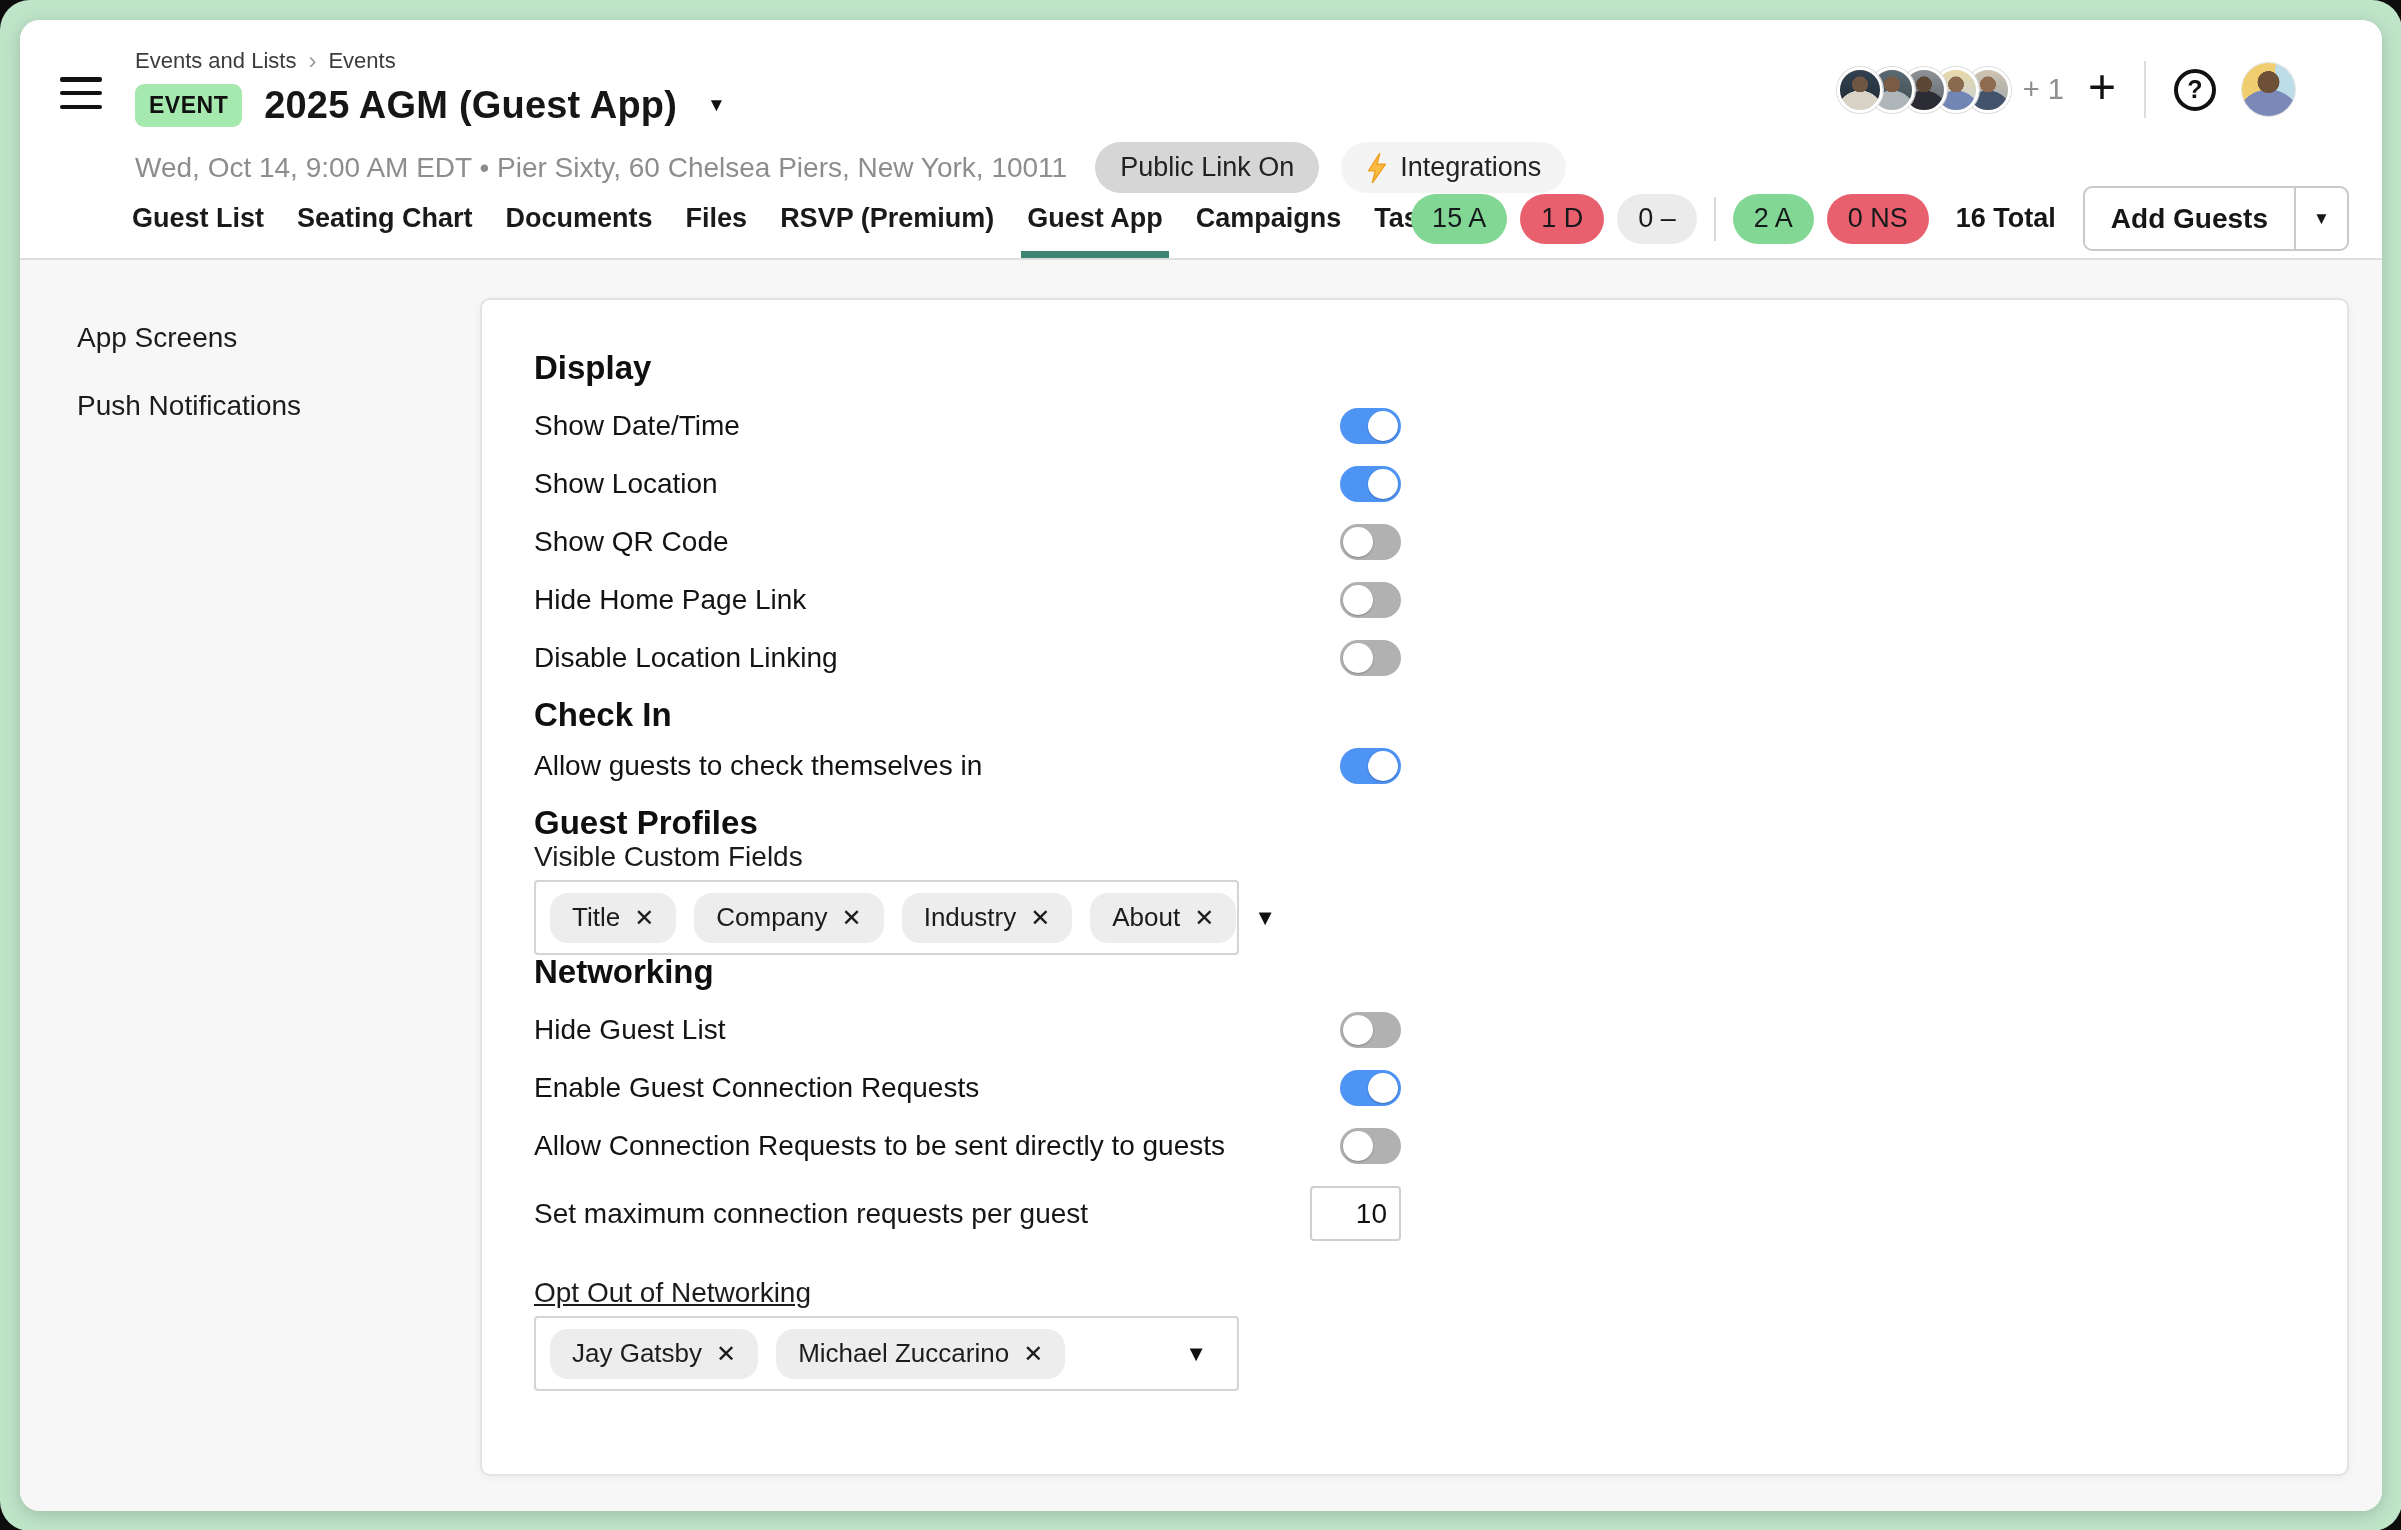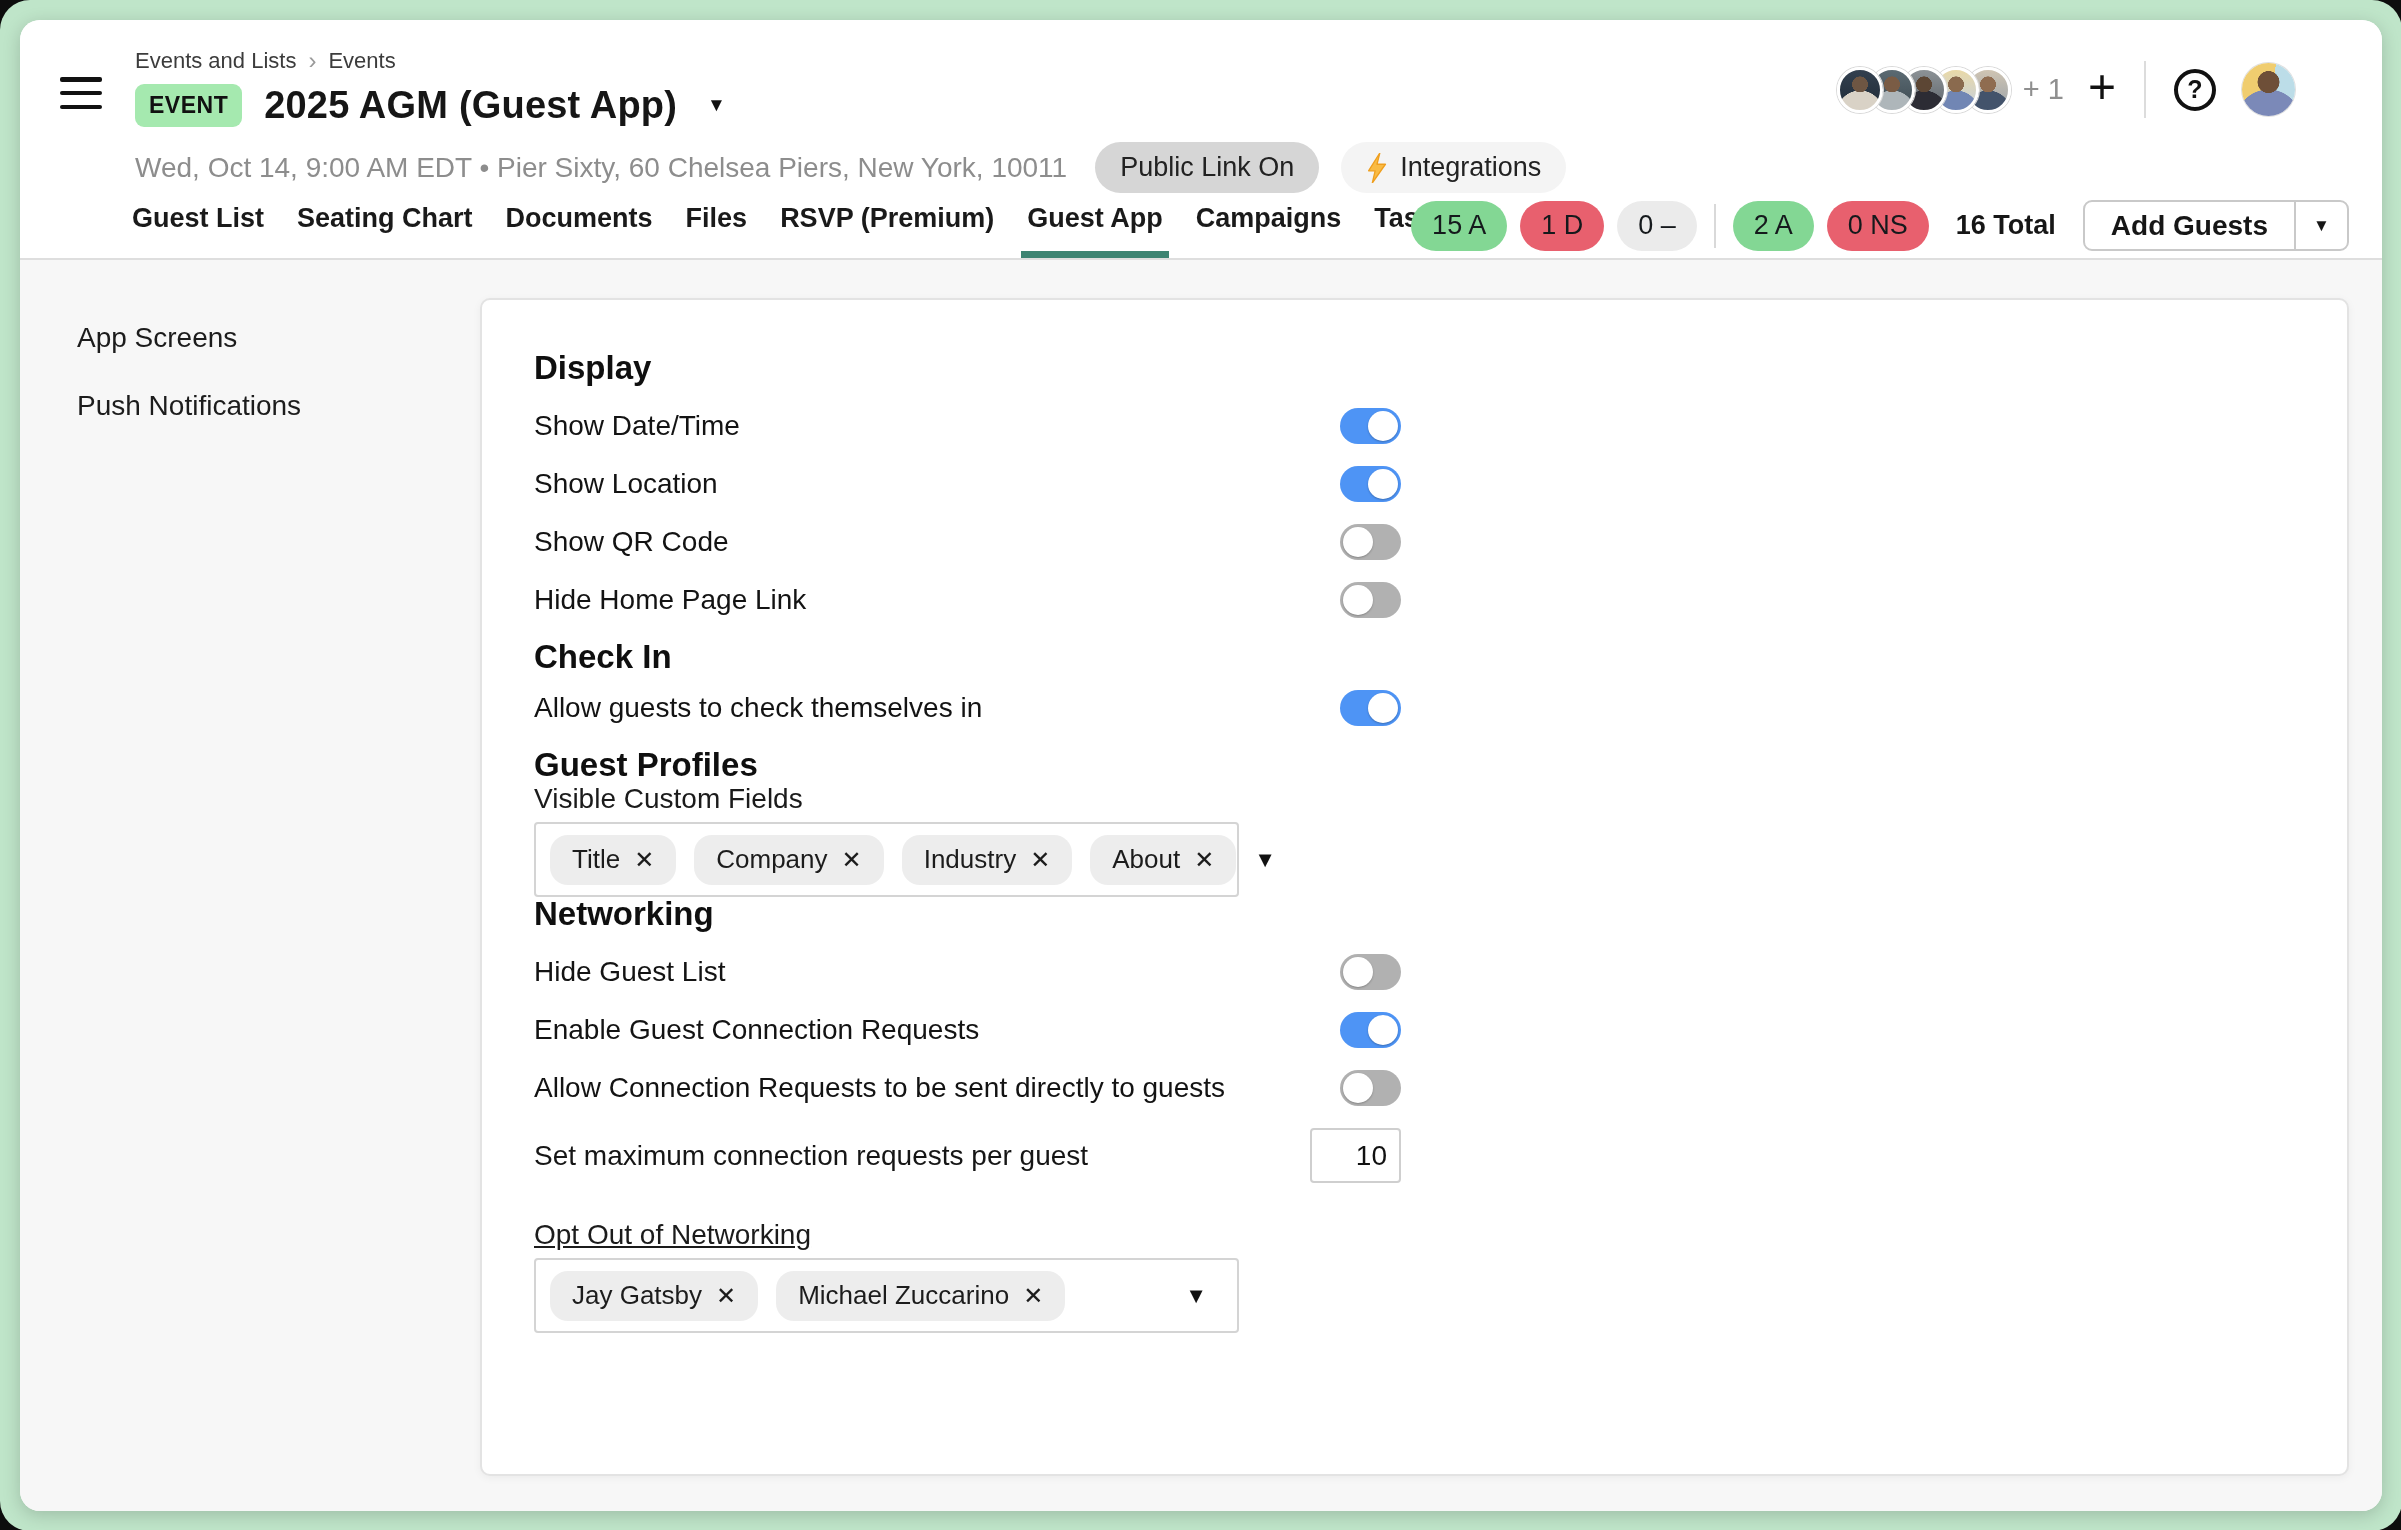--- a/index.html
+++ b/index.html
@@ -55,21 +55,21 @@
   .tab{position:relative;font-size:27px;font-weight:700;color:#1a1a1a;padding-bottom:24px;cursor:pointer;white-space:nowrap;}
   .tab.active::after{content:"";position:absolute;left:-6px;right:-6px;bottom:0;height:7px;background:var(--tab-green);}
 
   .counts{position:absolute;right:33px;bottom:7px;display:flex;align-items:center;gap:13px;}
   .count-pill{display:inline-flex;align-items:center;justify-content:center;height:50px;border-radius:25px;padding:0 21px;font-size:27px;font-weight:500;color:#15191c;cursor:pointer;white-space:nowrap;}
   .cp-green{background:var(--pill-green);}
   .cp-red{background:var(--pill-red);}
   .cp-gray{background:var(--pill-gray);}
   .counts .thin-div{width:2px;height:44px;background:#d9d9d9;margin:0 4px;}
   .total{font-size:27px;font-weight:700;margin:0 14px;white-space:nowrap;}
-  .add-guests{display:flex;align-items:stretch;height:51px;border:2px solid #c9c9c9;border-radius:9px;background:#fff;overflow:hidden;}
+  .add-guests{display:flex;align-items:stretch;height:65px;border:2px solid #c9c9c9;border-radius:9px;background:#fff;overflow:hidden;}
   .add-guests .label{display:flex;align-items:center;padding:0 26px;font-size:28px;font-weight:700;cursor:pointer;}
   .add-guests .div{width:2px;background:#c9c9c9;}
   .add-guests .caret-cell{display:flex;align-items:center;justify-content:center;width:51px;font-size:17px;cursor:pointer;}
 
   
   .body{position:relative;flex:1;background:var(--bg-gray);}
   .sidebar{position:absolute;left:0;top:0;bottom:0;width:460px;padding:44px 0 0 32px;}
   .side-item{width:396px;padding:18px 0 18px 25px;font-size:28px;color:#1c1c1c;border-radius:14px;cursor:pointer;}
   .side-item.active{background:#ececec;font-weight:700;padding:21px 0 21px 25px;margin:14px 0 12px 0;}
 
@@ -207,20 +207,26 @@
             <span class="toggle">
                 <span class="knob"></span>
               </span>
           </div>
           <div class="row">
             <span class="row-label">Hide Home Page Link</span>
             <span class="toggle">
                 <span class="knob"></span>
               </span>
           </div>
+          <div class="row">
+            <span class="row-label">Disable Location Linking</span>
+            <span class="toggle">
+                <span class="knob"></span>
+              </span>
+          </div>
 
           <h2 class="h-checkin">Check In</h2>
           <div class="row mt-checkin">
             <span class="row-label">Allow guests to check themselves in</span>
             <span class="toggle on">
                 <span class="knob"></span>
               </span>
           </div>
 
           <h2 class="h-profiles">Guest Profiles</h2>

